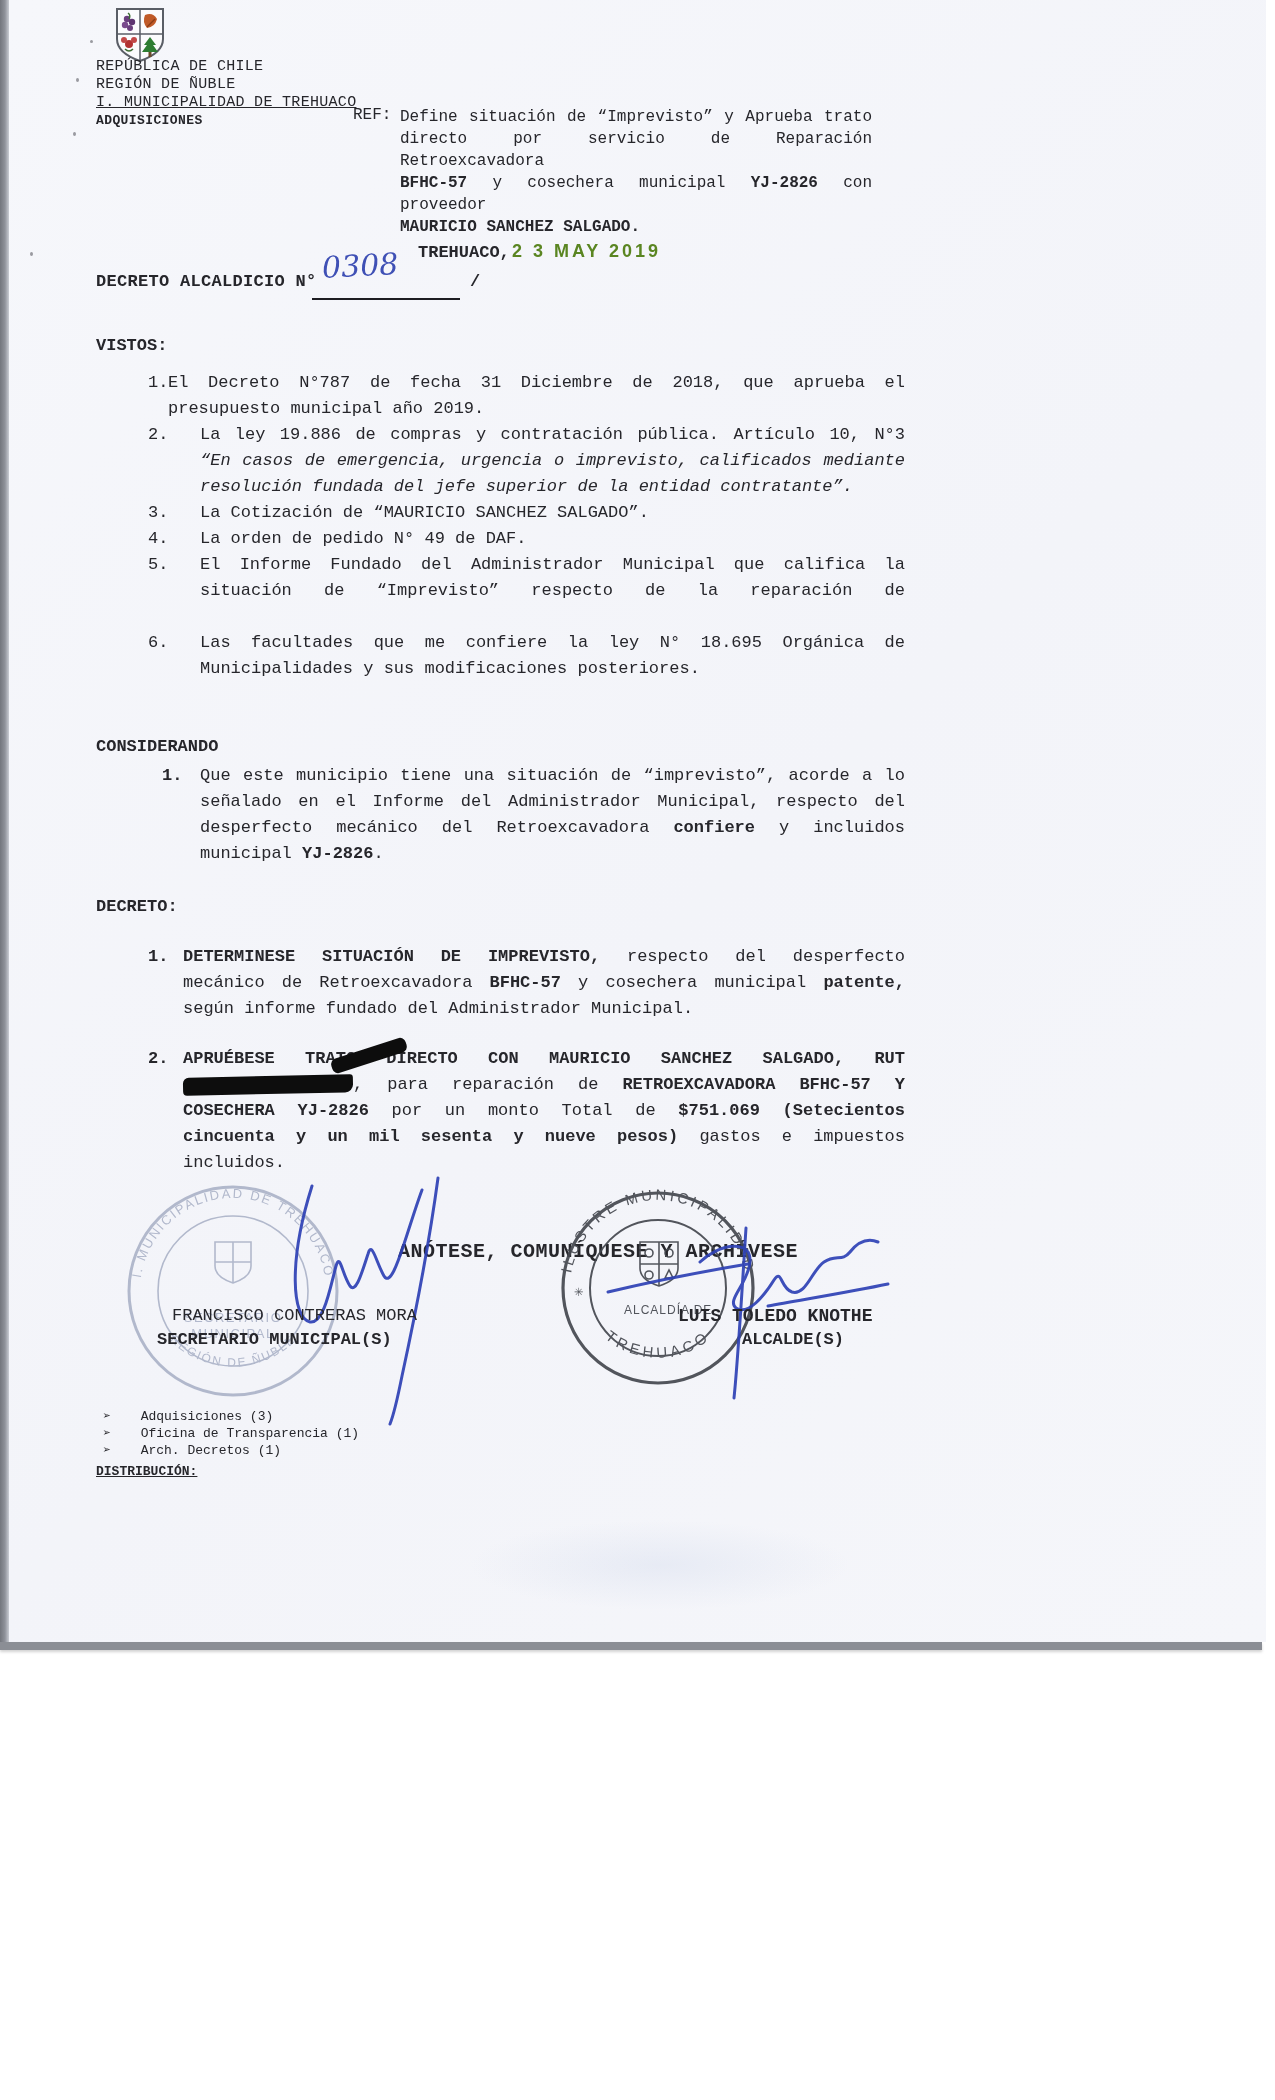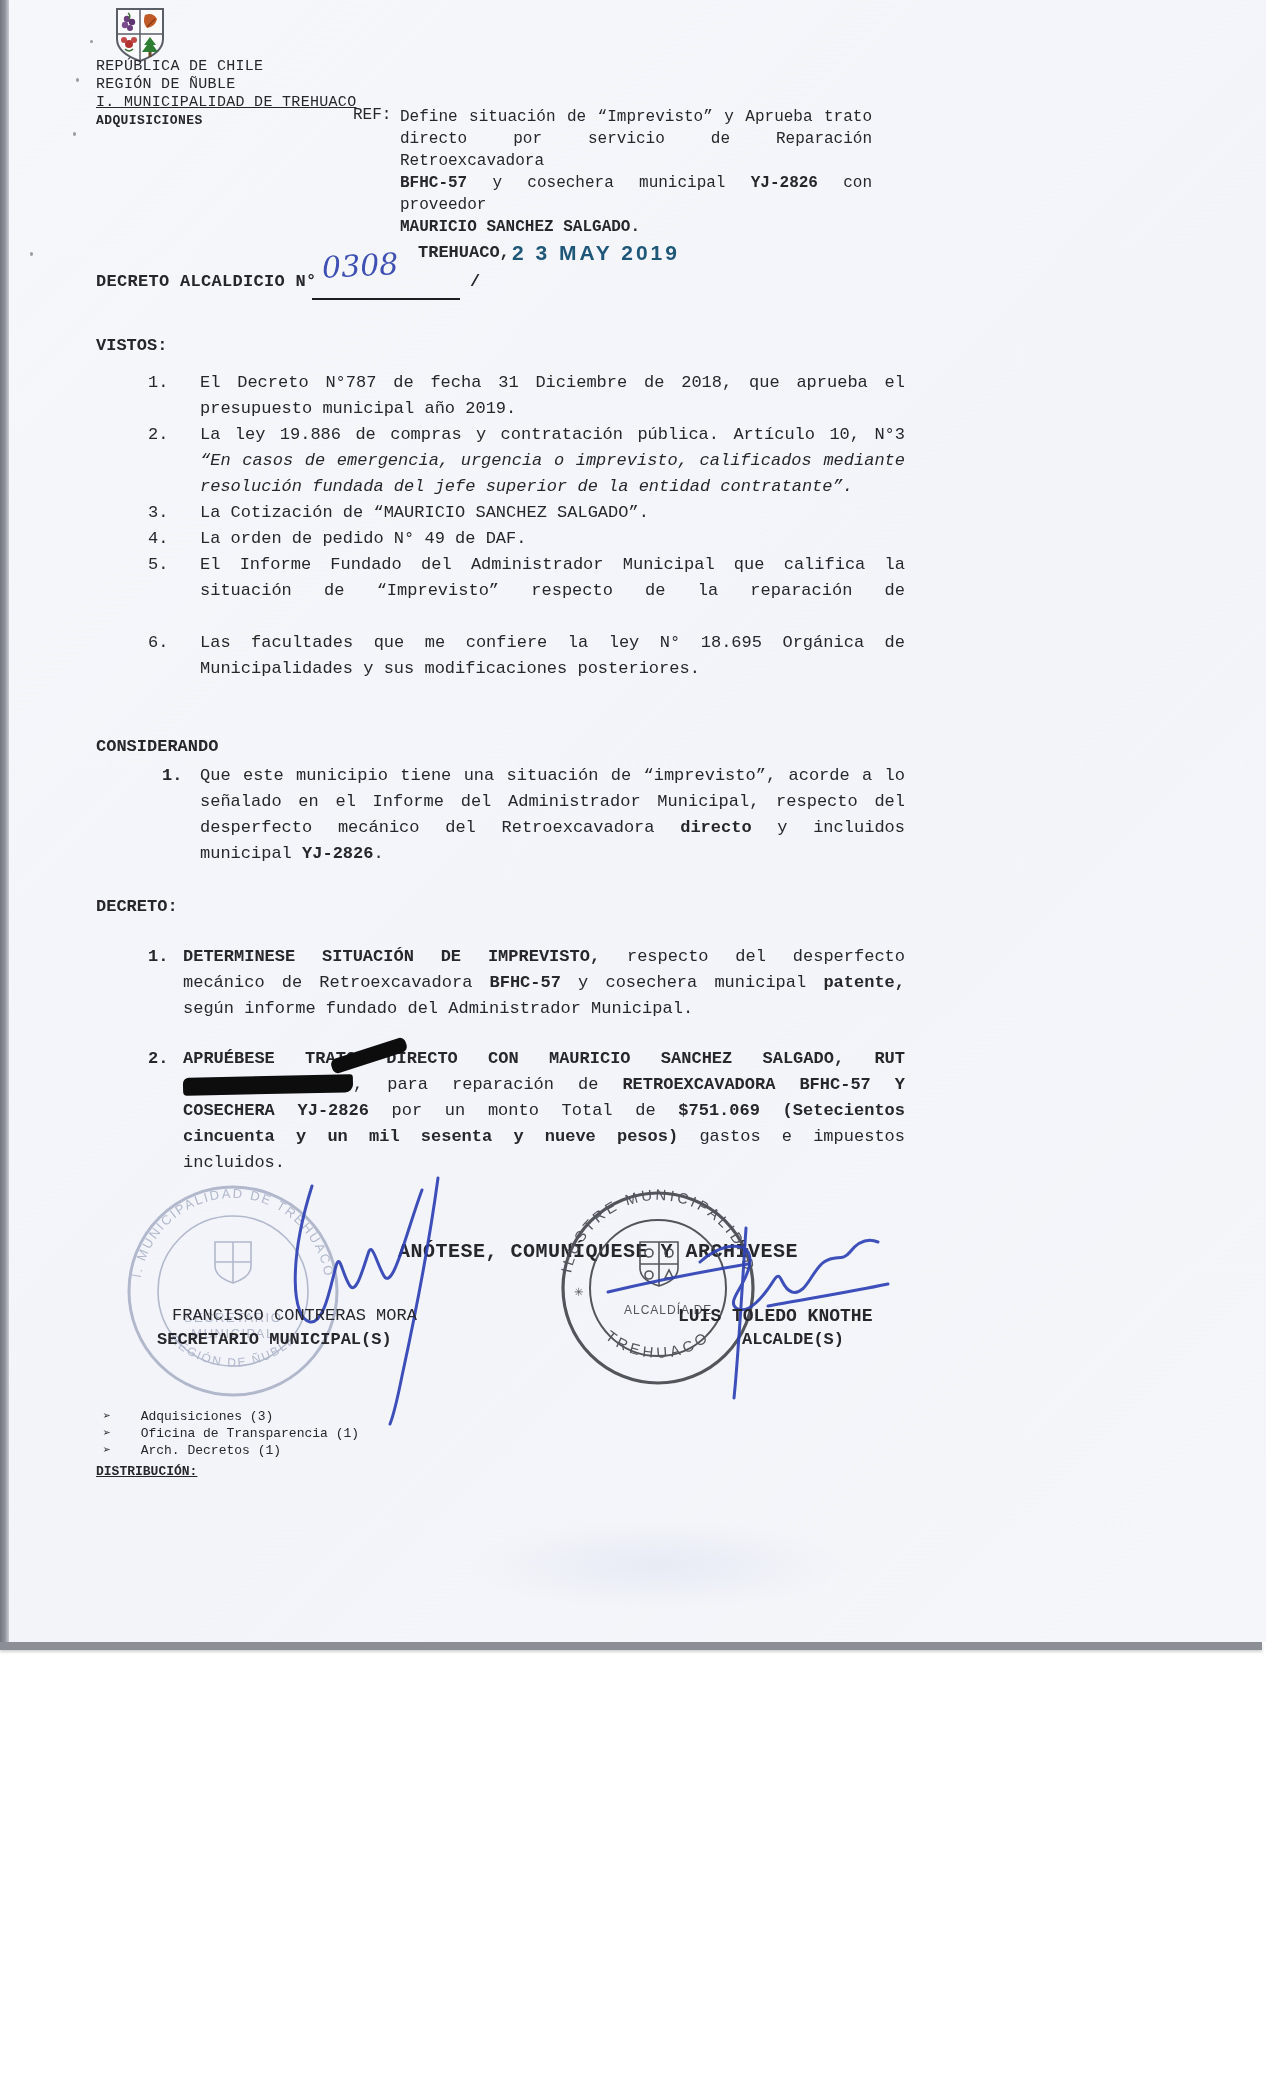--- a/index.html
+++ b/index.html
@@ -20,22 +20,22 @@
   .body-txt{font-size:17px;line-height:26px;}
   .tline{text-align:justify;text-align-last:justify;white-space:normal;}
   .tline.last{text-align-last:auto;}
   .num{position:absolute;left:0;top:0;}
   .redact{display:inline-block;width:170px;height:18px;background:#0d0d0d;
           border-radius:6px 3px 8px 4px;vertical-align:middle;transform:rotate(-1.2deg);}
   .sec-title{font-size:17px;font-weight:bold;}
   .speck{position:absolute;background:#4e4e55;border-radius:50%;opacity:.55;}
   .smudge{position:absolute;left:470px;top:1520px;width:380px;height:90px;border-radius:50%;
           background:radial-gradient(closest-side,rgba(185,198,226,.22),rgba(185,198,226,0));}
-  .stamp-date{font-family:"Liberation Sans",sans-serif;color:#0c4a6e;font-weight:bold;
-              font-size:21px;letter-spacing:3px;opacity:.92;}
+  .stamp-date{font-family:"Liberation Sans",sans-serif;color:#4d7c0f;font-weight:bold;
+              font-size:18px;letter-spacing:3px;opacity:.92;}
   .hand-number{font-family:"DejaVu Serif",serif;font-style:italic;color:#2c3fae;
                font-size:30px;transform:rotate(-3deg);display:inline-block;opacity:.9;}
   .num-underline{position:absolute;left:312px;top:270px;width:148px;height:28px;
                  border-bottom:2.5px solid #1d1d22;}
   .dist{font-size:13px;line-height:17px;}
   svg{overflow:visible;}
 </style>
 </head>
 <body>
 
@@ -96,21 +96,21 @@
   <div class="num-underline"></div>
   <div class="abs" style="left:322px;top:248px;">
     <span class="hand-number">0308</span>
   </div>
   <div class="abs b" style="left:470px;top:272px;font-size:17px;">/</div>
 
   <div class="abs sec-title" style="left:96px;top:336px;">VISTOS:</div>
 
   <div class="abs body-txt" style="left:148px;top:370px;width:757px;">
     <span class="num">1.</span>
-    <div style="margin-left:52px;">
+    <div style="margin-left:20px;">
         <div class="tline"><span>El Decreto N°787 de fecha 31 Diciembre de 2018, que aprueba el</span></div>
         <div class="tline last"><span>presupuesto municipal año 2019.</span></div>
       </div>
   </div>
   <div class="abs body-txt" style="left:148px;top:422px;width:757px;">
     <span class="num">2.</span>
     <div style="margin-left:52px;">
         <div class="tline"><span>La ley 19.886 de compras y contratación pública. Artículo 10, N°3</span></div>
         <div class="tline"><span class="i">“En casos de emergencia, urgencia o imprevisto, calificados mediante</span></div>
         <div class="tline last"><span class="i">resolución fundada del jefe superior de la entidad contratante”.</span></div>
@@ -142,21 +142,21 @@
         <div class="tline last"><span>Municipalidades y sus modificaciones posteriores.</span></div>
       </div>
   </div>
 
   <div class="abs sec-title" style="left:96px;top:737px;">CONSIDERANDO</div>
   <div class="abs body-txt" style="left:162px;top:763px;width:743px;">
     <span class="num b">1.</span>
     <div style="margin-left:38px;">
         <div class="tline"><span>Que este municipio tiene una situación de “imprevisto”, acorde a lo</span></div>
         <div class="tline"><span>señalado en el Informe del Administrador Municipal, respecto del</span></div>
-        <div class="tline"><span>desperfecto mecánico del Retroexcavadora </span><span class="b">directo</span><span> y incluidos</span></div>
+        <div class="tline"><span>desperfecto mecánico del Retroexcavadora </span><span class="b">confiere</span><span> y incluidos</span></div>
         <div class="tline last"><span>municipal </span><span class="b">YJ-2826</span><span>.</span></div>
       </div>
   </div>
 
   <div class="abs sec-title" style="left:96px;top:897px;">DECRETO:</div>
   <div class="abs body-txt" style="left:148px;top:944px;width:757px;">
     <span class="num b">1.</span>
     <div style="margin-left:35px;">
         <div class="tline"><span class="b">DETERMINESE SITUACIÓN DE IMPREVISTO,</span><span> respecto del desperfecto</span></div>
         <div class="tline"><span>mecánico de Retroexcavadora </span><span class="b">BFHC-57</span><span> y cosechera municipal </span><span class="b">patente,</span></div>

